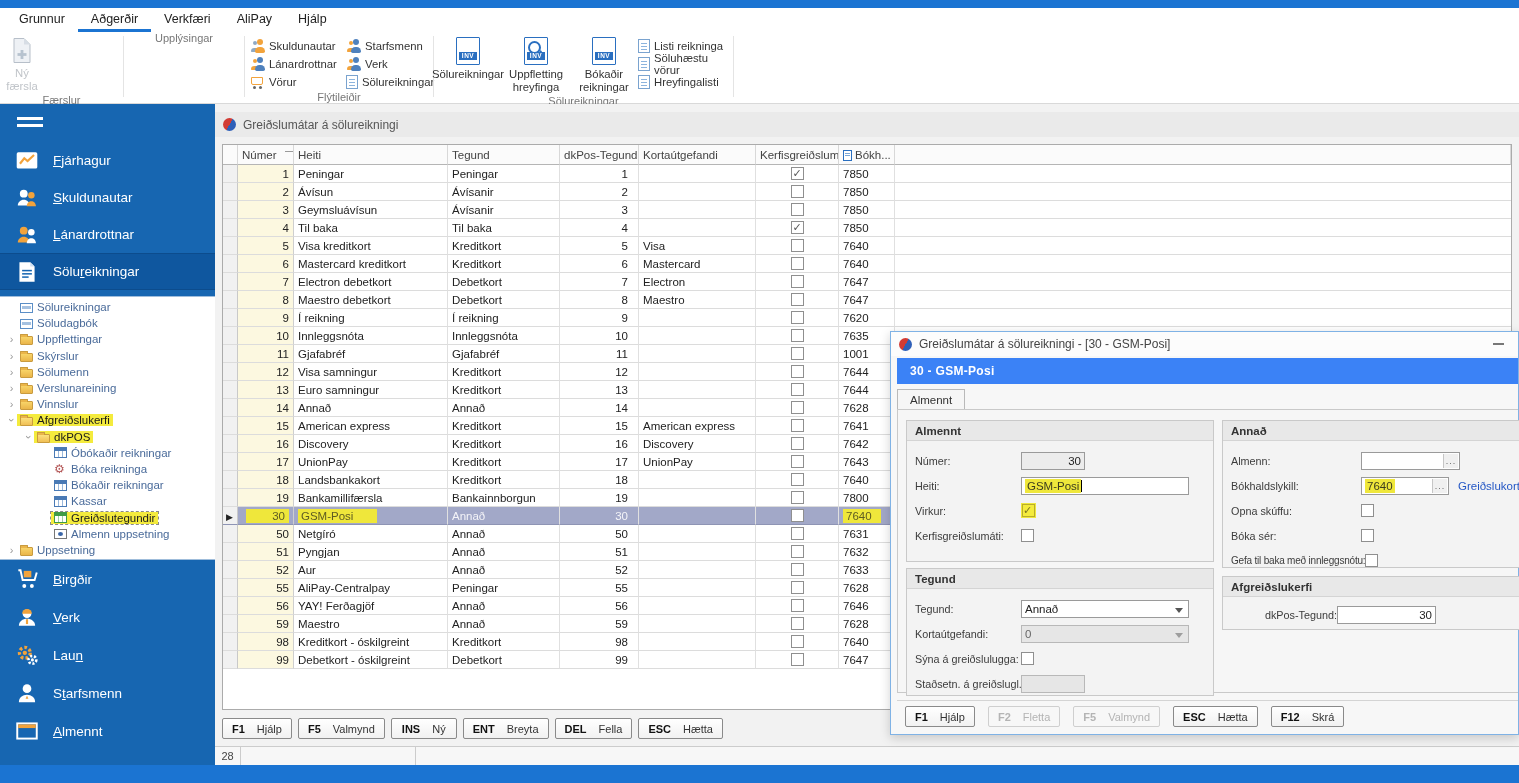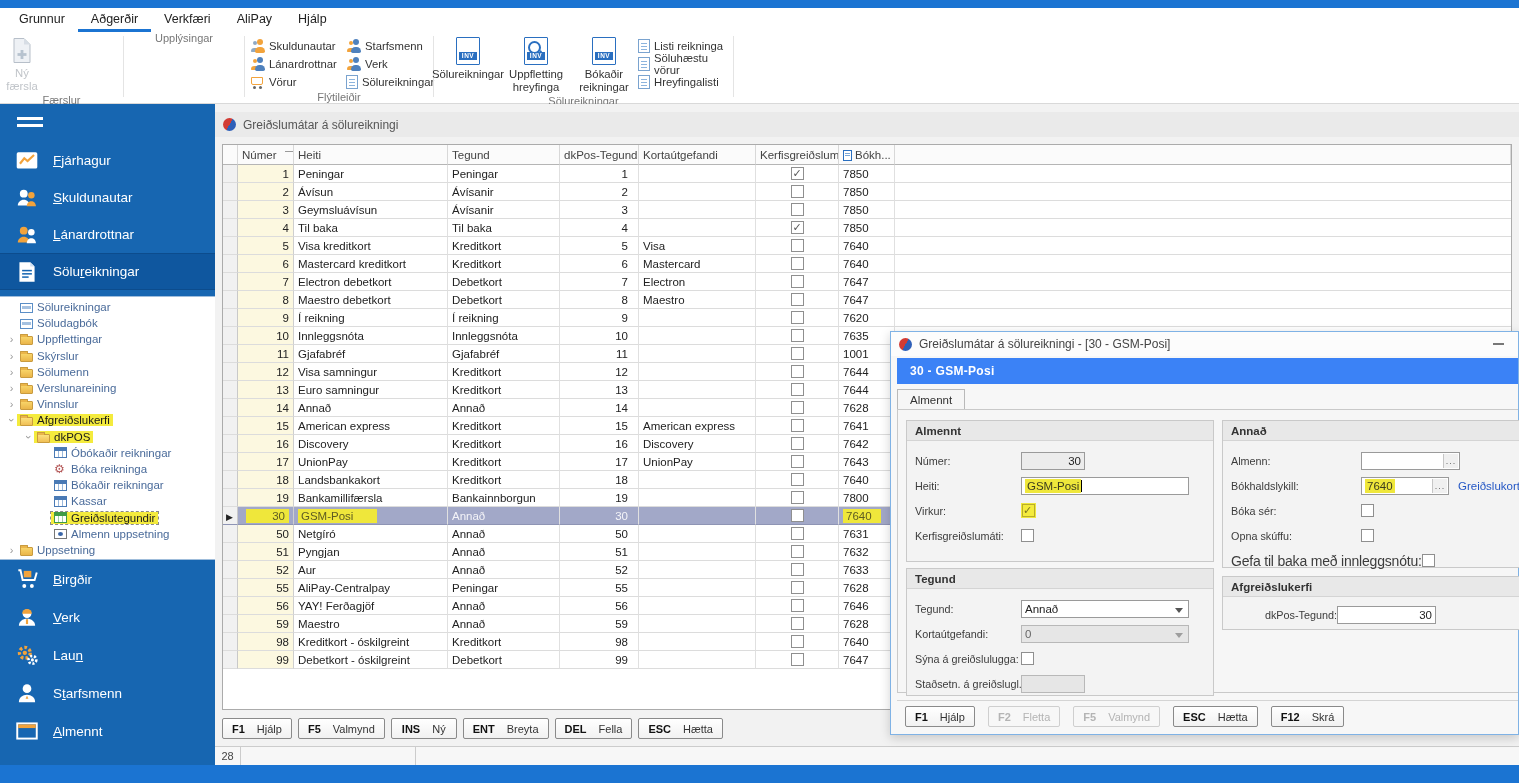--- a/index.html
+++ b/index.html
@@ -140,21 +140,21 @@
   .dframe{position:absolute;left:6px;right:0;top:77px;bottom:41px;border:1px solid #c9c9c9;border-right:none;background:#f6f6f6;}
   .gbox{position:absolute;border:1px solid #c9c9c9;background:#f3f3f3;}
   .gbox-h{height:20px;background:#e8e8e8;border-bottom:1px solid #d4d4d4;display:flex;align-items:center;padding-left:8px;font-weight:bold;font-size:11.5px;color:#333;}
   .gb-a{left:8px;top:10px;width:308px;height:142px;}
   .gb-t{left:8px;top:158px;width:308px;height:128px;}
   .gb-b{left:324px;top:10px;width:299px;height:148px;}
   .gb-c{left:324px;top:166px;width:299px;height:54px;}
   .drow{display:flex;align-items:center;height:25px;padding-left:8px;}
   .dlab{width:106px;flex:none;font-size:10.8px;color:#3c3c3c;white-space:nowrap;}
   .gb-b .dlab{width:130px;}
-  .dlab.autow{width:auto;font-size:14px;letter-spacing:-.2px;}
+  .dlab.autow{width:auto;font-size:10px;letter-spacing:-.2px;}
   .din{position:relative;height:18px;background:#fff;border:1px solid #9a9a9a;font-size:11.5px;display:flex;align-items:center;padding:0 3px;}
   .din.ro{background:#ececec;justify-content:flex-end;}
   .din.dis{background:#e6e6e6;border-color:#b8b8b8;color:#666;}
   .din.w64{width:64px;} .din.w168{width:168px;} .din.w99{width:99px;}
   .mark{background:#efe73b;color:#3c3c1e;padding:1px 2px;}
   .caret{display:inline-block;width:1px;height:12px;background:#000;}
   .ddarr{position:absolute;right:5px;top:7px;border-left:4px solid transparent;border-right:4px solid transparent;border-top:5px solid #555;}
   .din.dis .ddarr{border-top-color:#9e9e9e;}
   .ell{position:absolute;right:1px;top:1px;bottom:1px;width:15px;background:#f0f0f0;border-left:1px solid #c6c6c6;color:#666;font-size:9px;line-height:15px;text-align:center;letter-spacing:1px;}
   .cbwrap{display:inline-flex;padding:1px;}
@@ -977,25 +977,25 @@
           </div>
           <div class="drow">
             <span class="dlab">Bókhaldslykill:</span>
             <div class="din w99">
                 <span class="mark">7640</span>
                 <span class="ell">...</span>
               </div>
             <span class="dlink">Greiðslukort</span>
           </div>
           <div class="drow">
+            <span class="dlab">Opna skúffu:</span>
+            <span class="cb"></span>
+          </div>
+          <div class="drow">
             <span class="dlab">Bóka sér:</span>
-            <span class="cb"></span>
-          </div>
-          <div class="drow">
-            <span class="dlab">Opna skúffu:</span>
             <span class="cb"></span>
           </div>
           <div class="drow">
             <span class="dlab autow">Gefa til baka með innleggsnótu:</span>
             <span class="cb"></span>
           </div>
         </div>
       </div>
 
       <div class="gbox gb-c">

